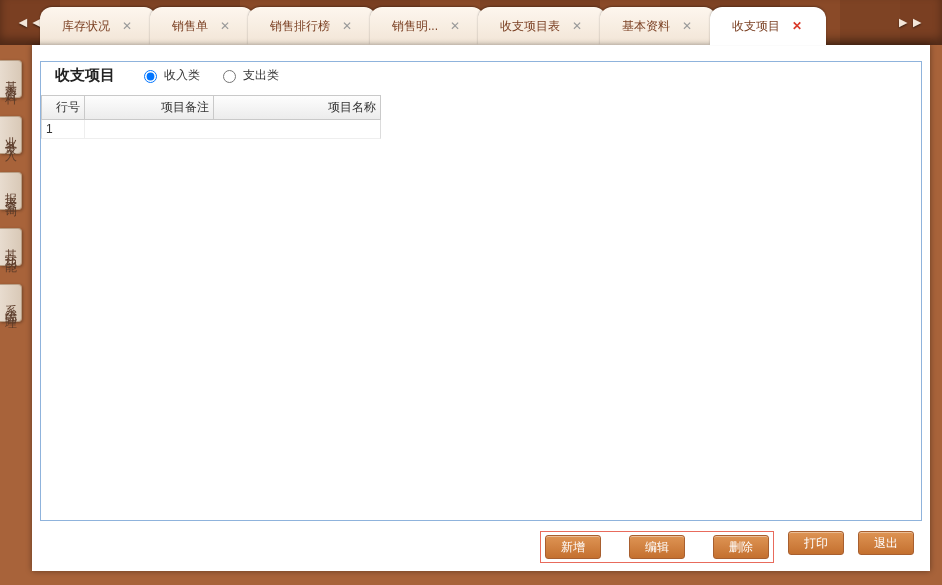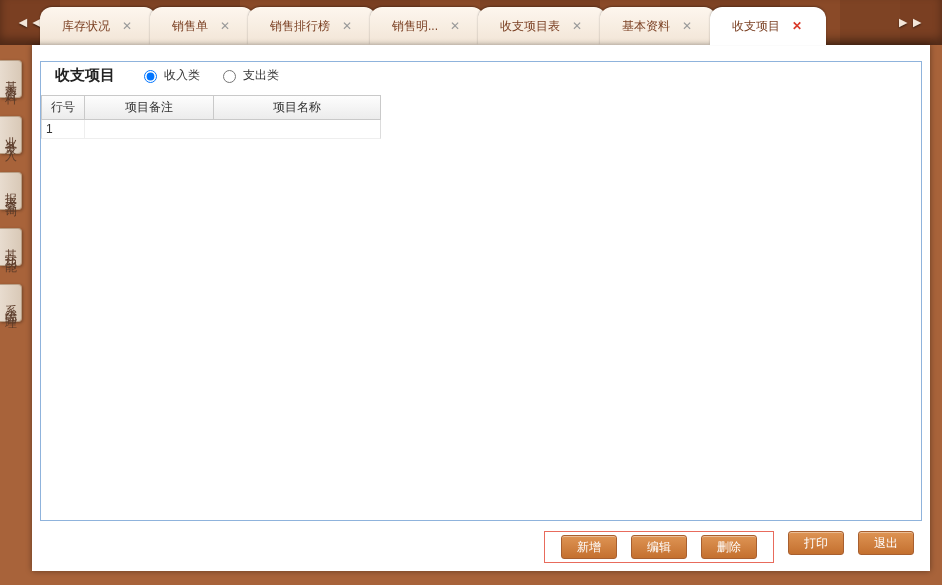--- a/index.html
+++ b/index.html
@@ -37,36 +37,36 @@
          box-shadow:0 0 6px rgba(0,0,0,.4)}
   .panel-inner{position:absolute;left:8px;right:8px;top:16px;bottom:50px;border:1px solid #8fb3dc}
 
   .header-row{display:flex;align-items:center;gap:24px;padding:4px 14px 10px}
   .panel-title{font-size:15px;font-weight:bold;color:#222}
   .radios{display:flex;gap:18px;align-items:center;color:#333}
   .radios label{display:flex;align-items:flex-start;gap:4px;cursor:pointer}
 
   .grid{width:340px}
   .grid-head{display:flex;background:linear-gradient(#fdfdfd,#ececec);border:1px solid #c9c9c9}
-  .gh{padding:3px 4px;text-align:center;color:#333;border-right:1px solid #c9c9c9}
+  .gh{padding:3px 4px;text-align:right;color:#333;border-right:1px solid #c9c9c9}
   .gh:last-child{border-right:none}
   .c-row{width:34px}
   .c-name{flex:1}
   .c-note{width:120px}
   .grid-body .gr{display:flex;border-left:1px solid #dcdcdc;border-right:1px solid #dcdcdc;border-bottom:1px solid #eee}
   .gc{padding:2px 4px;color:#333;border-right:1px solid #eee}
   .gc:last-child{border-right:none}
   .gc.c-row{text-align:left}
   .gc.c-name{background:#eef1f4}
 
   .footer{position:absolute;left:0;right:0;bottom:8px;display:flex;justify-content:flex-end;gap:14px;padding-right:16px}
   .btn{min-width:54px;height:22px;border:1px solid #a85f2f;border-radius:3px;
        background:linear-gradient(#de9454,#c4702f);color:#fff;font-size:12px;cursor:pointer;
        display:flex;align-items:center;justify-content:center;box-shadow:inset 0 1px 0 rgba(255,255,255,.4)}
-  .btn-group-hl{border:1px solid #e86b5c;padding:3px 16px;display:flex;gap:14px}
+  .btn-group-hl{border:1px solid #e86b5c;padding:3px 4px;display:flex;gap:28px}
 </style>
 </head>
 <body>
 
 <div class="root">
 
   <div class="topbar">
     <span class="nav-arrow nav-left">◄◄</span>
     <span class="nav-arrow nav-right">►►</span>
 

